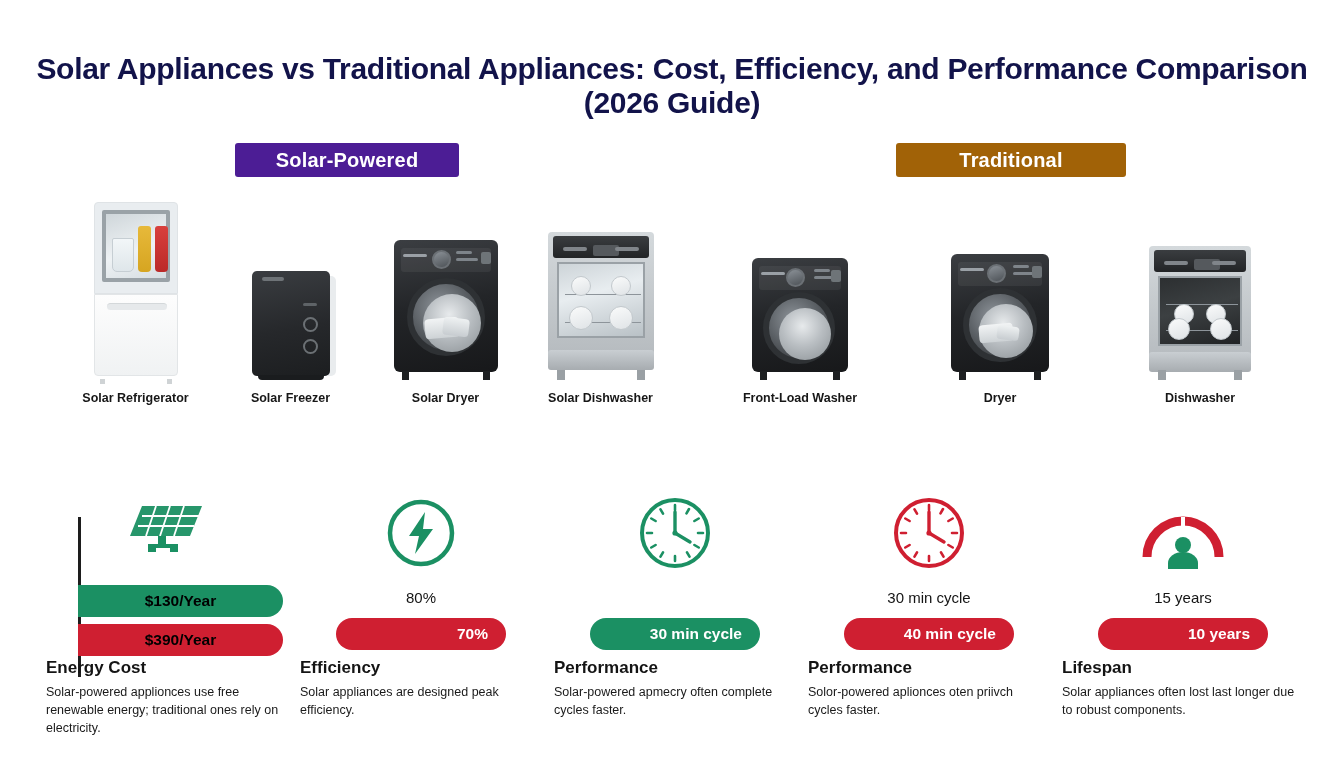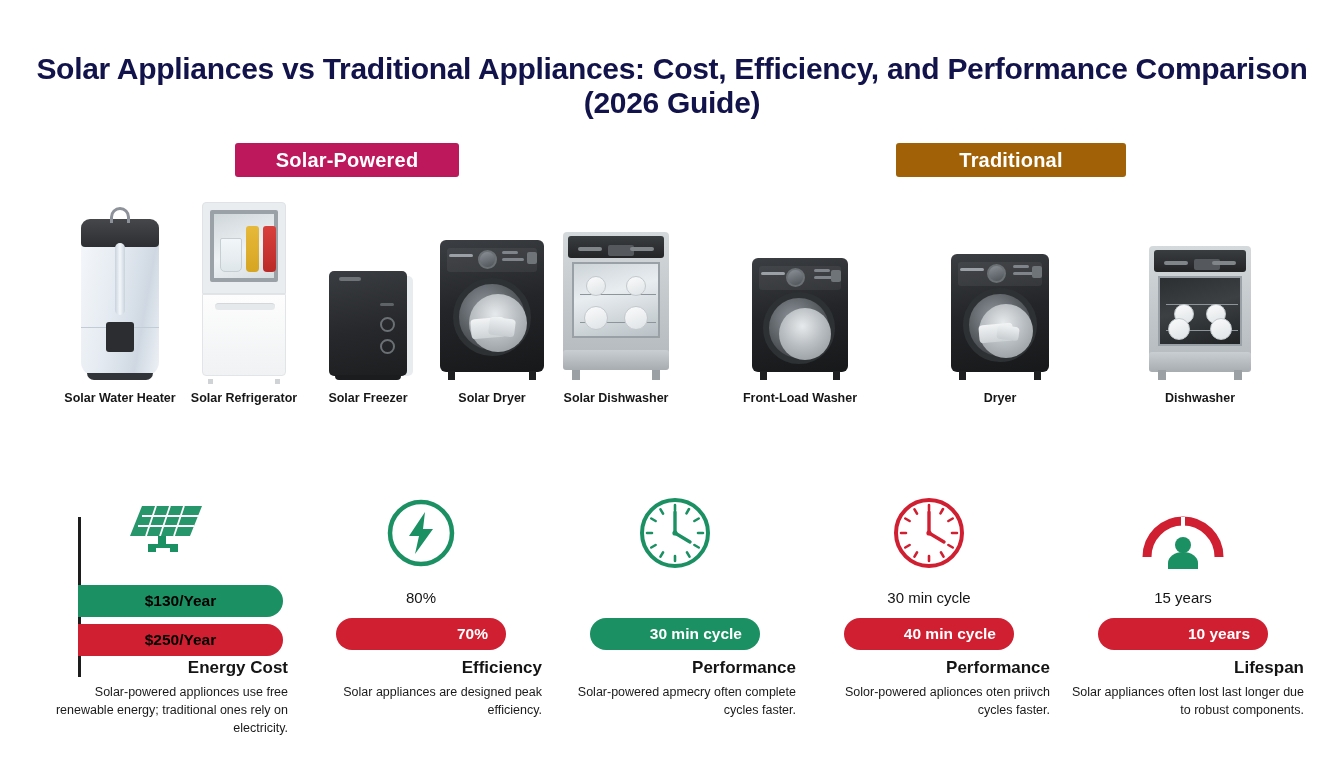--- a/index.html
+++ b/index.html
@@ -25,21 +25,21 @@
     position: absolute;
     height: 34px;
     line-height: 34px;
     text-align: center;
     color: #ffffff;
     font-size: 20px;
     font-weight: bold;
     border-radius: 3px;
     letter-spacing: 0.2px;
   }
-  .badge-solar { left: 235px; top: 143px; width: 224px; background: #be185d; }
+  .badge-solar { left: 235px; top: 143px; width: 224px; background: #4c1d95; }
   .badge-trad  { left: 896px; top: 143px; width: 230px; background: #a16207; text-align: center; }
 
   
   .appl-row { position: absolute; top: 195px; display: flex; align-items: flex-end; }
   .row-solar { left: 58px; width: 620px; }
   .row-trad  { left: 700px; width: 600px; }
   .appl {
     display: flex;
     flex-direction: column;
     align-items: center;
@@ -103,21 +103,21 @@
   }
   .bar-green { top: 0px;  width: 205px; background: #1b9063; }
   .bar-red   { top: 39px; width: 205px; background: #cf1f31; }
 
   
   .captions {
     position: absolute;
     top: 658px; left: 40px; width: 1270px;
     display: flex;
   }
-  .caption { flex: 1; text-align: right; padding: 0 6px; }
+  .caption { flex: 1; text-align: left; padding: 0 6px; }
   .cap-title { font-size: 17px; font-weight: bold; color: #141414; }
   .cap-body { margin-top: 5px; font-size: 12.5px; color: #1a1a1a; line-height: 1.45; }
 
   
   
   .swh { width: 86px; height: 175px; position: relative; }
   .swh .body {
     position: absolute; bottom: 4px; left: 4px; width: 78px; height: 140px;
     background: linear-gradient(100deg,#f4f7fa 0%,#e4eaf1 42%,#cfd8e2 75%,#eef2f6 100%);
     border-radius: 9px 9px 14px 14px;
@@ -281,34 +281,20 @@
 </head>
 <body>
 
 <div class="title">Solar Appliances vs Traditional Appliances: Cost, Efficiency, and Performance Comparison (2026 Guide)</div>
 
 <div class="badge badge-solar">Solar-Powered</div>
 <div class="badge badge-trad">Traditional</div>
 
 <div class="appl-row row-solar">
 
-  <div class="appl">
-    <div class="appl-stage">
-      <div class="swh appl-art">
-        <div class="body"></div>
-          <div class="cap"></div>
-          <div class="handle"></div>
-        <div class="tube"></div>
-          <div class="seam"></div>
-          <div class="panel"></div>
-          <div class="foot"></div>
-      </div>
-    </div>
-    <div class="appl-label">Solar Water Heater</div>
-  </div>
 
   <div class="appl">
     <div class="appl-stage">
       <div class="sfr appl-art">
         <div class="upper"></div>
         <div class="glass">
             <div class="jug"></div>
             <div class="b1"></div>
             <div class="b2"></div>
           </div>
@@ -471,21 +457,21 @@
           <path d="M14 14 L72 14 M10 24 L66 24"></path>
           <path d="M28 4 L18 34 M42 4 L32 34 M56 4 L46 34"></path>
         </g>
         <rect x="30" y="34" width="8" height="8" fill="#1b9063"></rect>
         <path d="M20 42 H50 V50 H42 V46 H28 V50 H20 Z" fill="#1b9063"></path>
       </svg>
     </div>
     <div class="barchart">
       <div class="axis-line"></div>
       <div class="bar bar-green">$130/Year</div>
-      <div class="bar bar-red">$250/Year</div>
+      <div class="bar bar-red">$390/Year</div>
     </div>
   </div>
 
   <div class="metric">
     <div class="metric-icon">
       <svg width="74" height="74" viewBox="0 0 74 74" aria-hidden="true">
         <circle cx="37" cy="37" r="31" fill="none" stroke="#1b9063" stroke-width="4.5"></circle>
         <path d="M41 16 L25 40 L35 40 L31 58 L49 33 L39 33 Z" fill="#1b9063"></path>
       </svg>
     </div>

